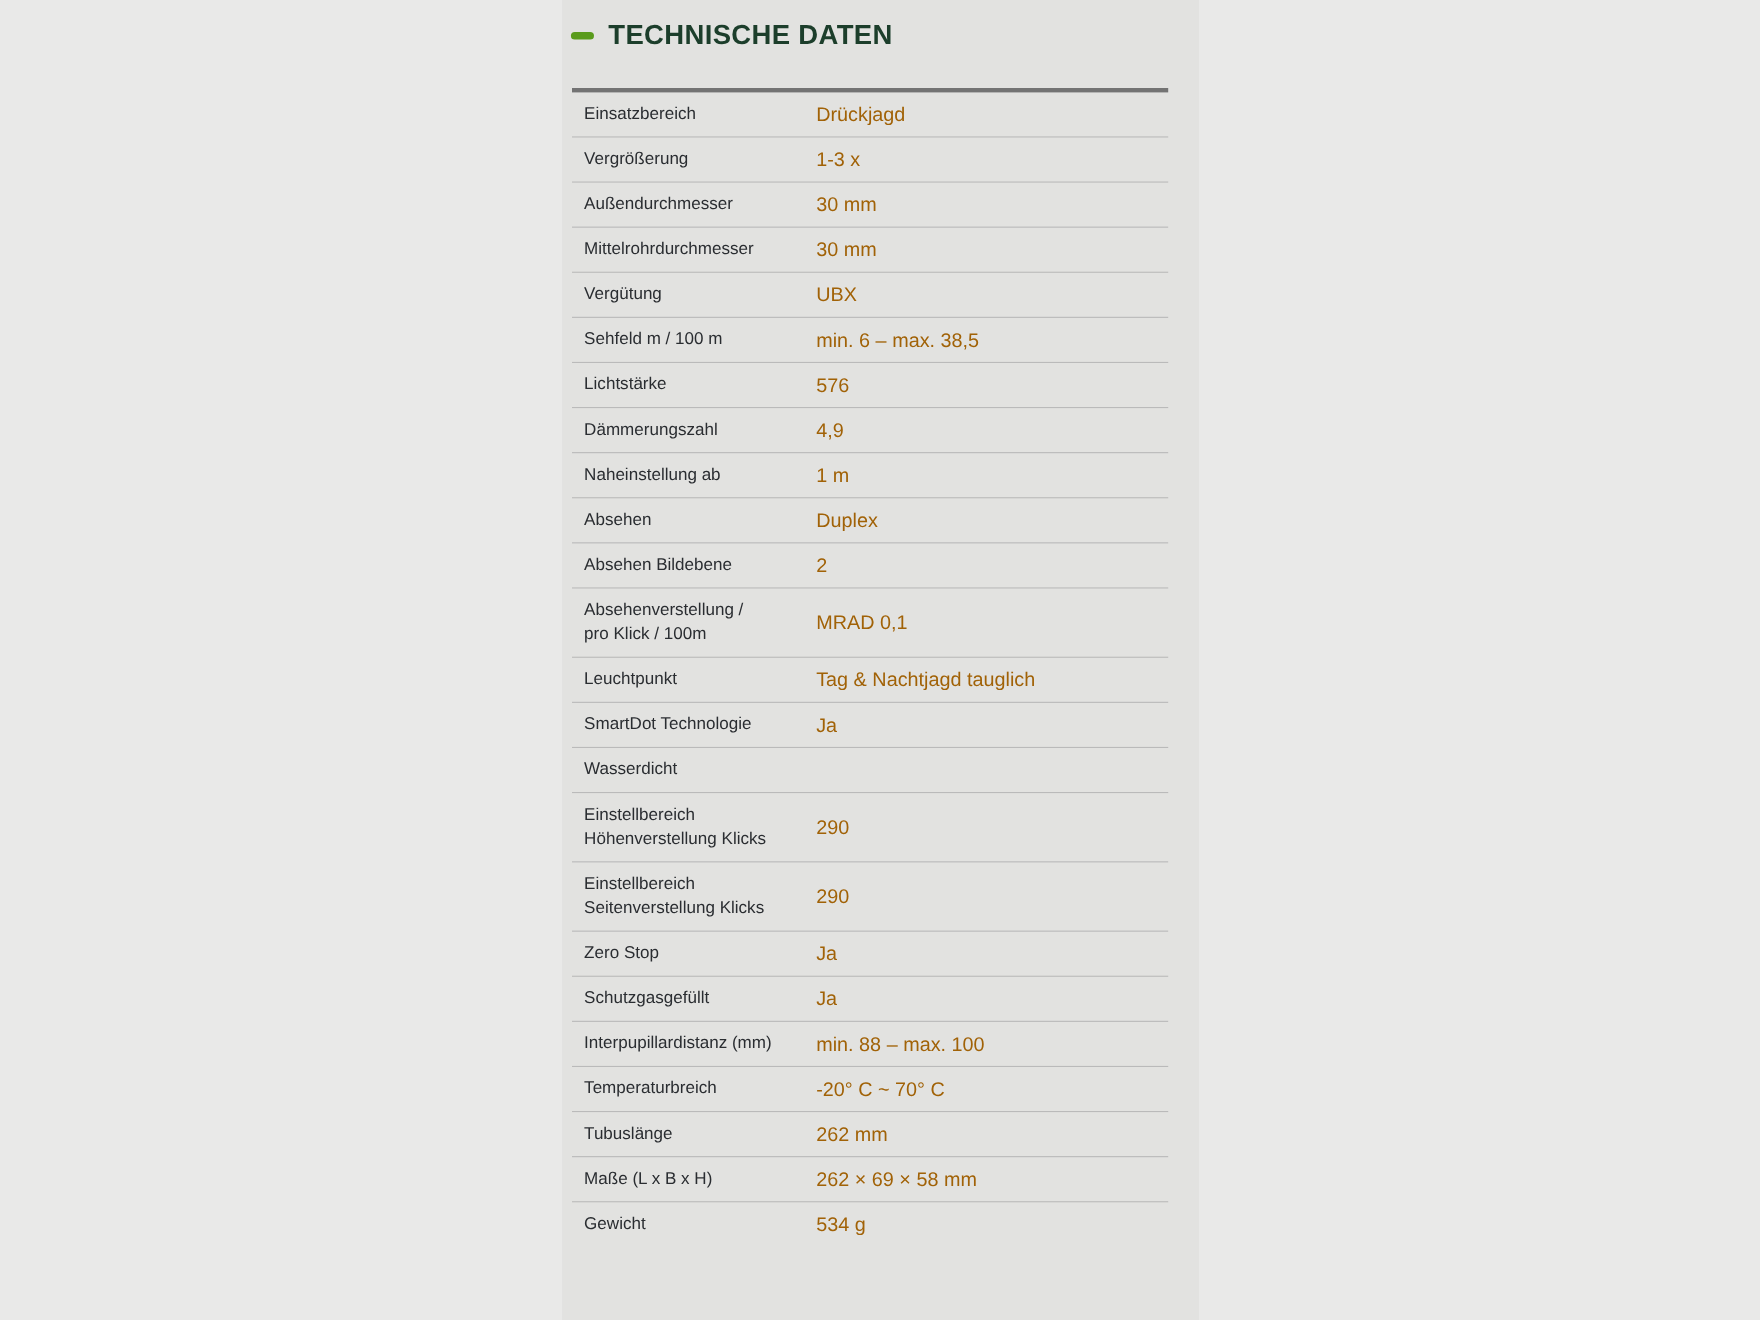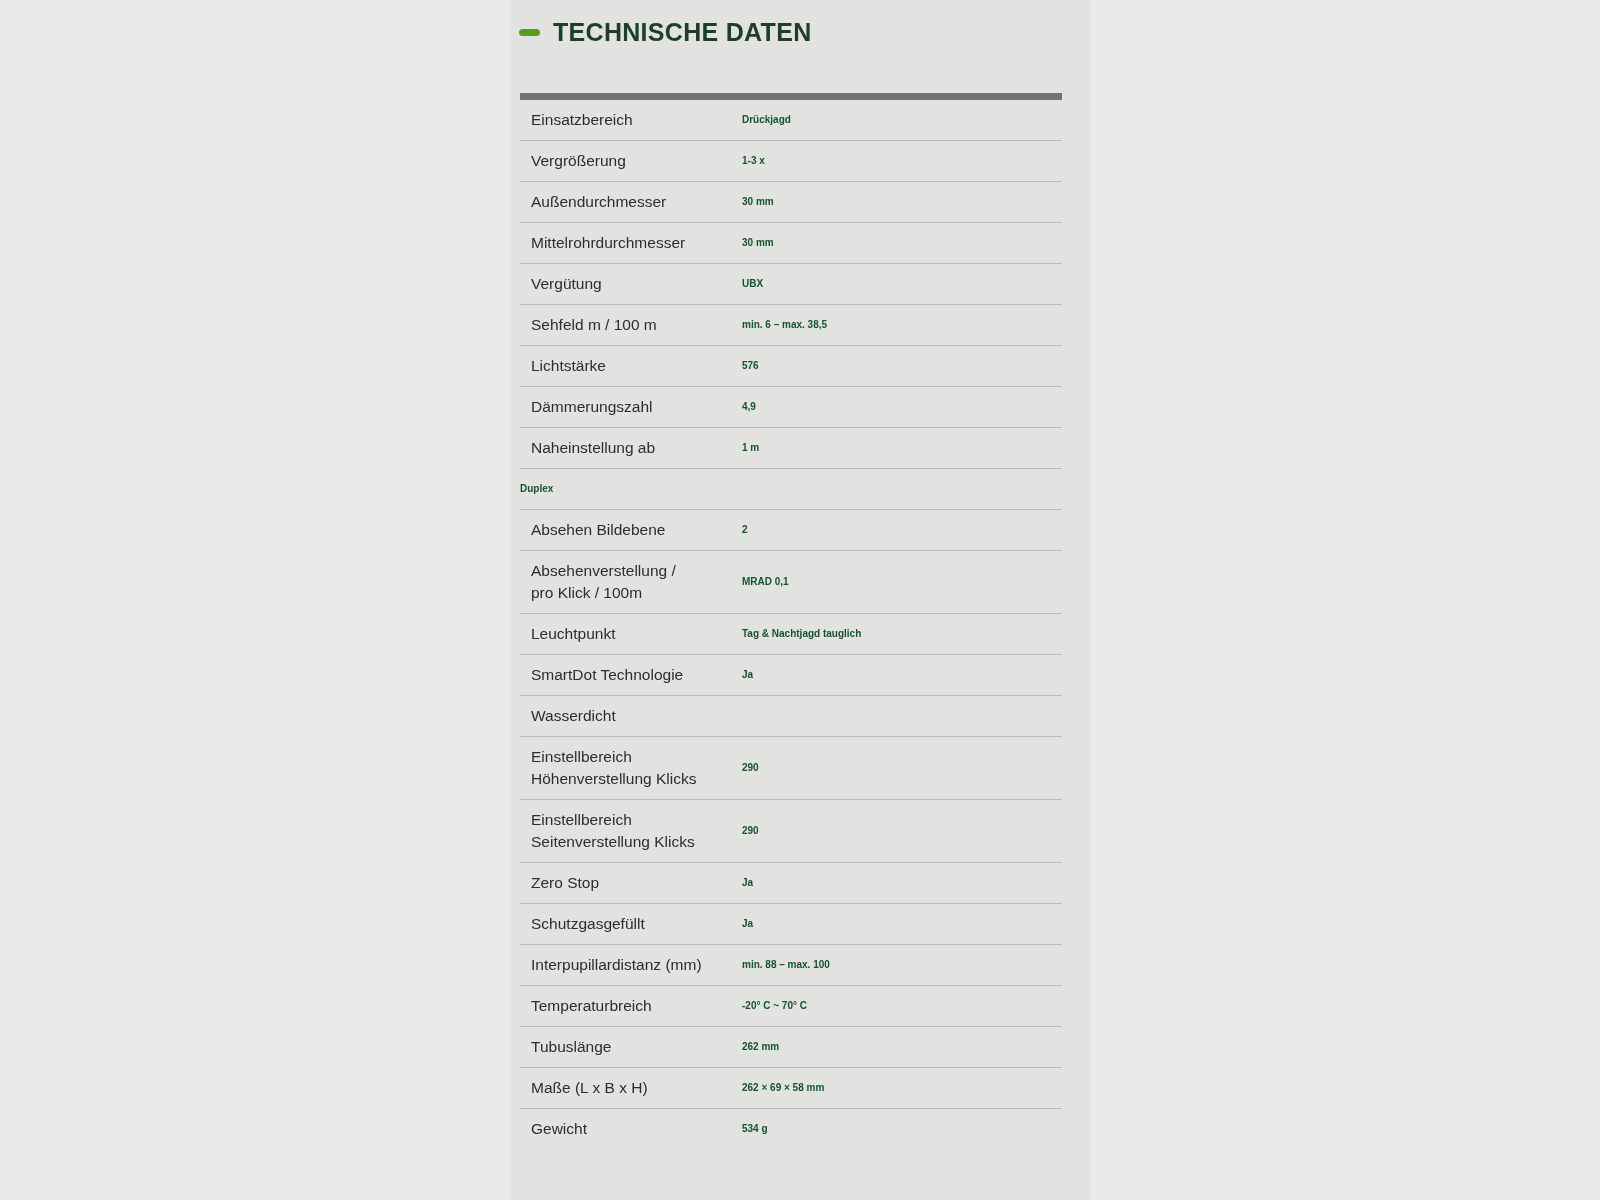--- a/index.html
+++ b/index.html
@@ -41,23 +41,23 @@
   }
   .panel-title {
     margin: 0;
     font-size: 25px;
     line-height: 28px;
     font-weight: 800;
     letter-spacing: 0.3px;
     color: #1c3e2b;
   }
   .spec-table {
-    margin: 46px 0 0 9px;
+    margin: 33px 0 0 9px;
     width: 542px;
-    border-top: 7px solid #737373;
+    border-top: 4px solid #737373;
   }
   .spec-row {
     display: flex;
     align-items: center;
     min-height: 40px;
     border-bottom: 1px solid #bababa;
     box-sizing: border-box;
   }
   .spec-row:last-child {
     border-bottom: none;
@@ -69,24 +69,24 @@
     padding: 9px 12px 9px 11px;
     font-size: 15.5px;
     line-height: 22px;
     font-weight: 400;
     color: #2a2d31;
     white-space: pre-line;
   }
   .spec-value {
     flex: 1;
     padding: 9px 8px 9px 0;
-    font-size: 10px;
+    font-size: 18px;
     line-height: 22px;
-    font-weight: 700;
-    color: #14532d;
+    font-weight: 400;
+    color: #a16207;
   }
 </style>
 </head>
 <body>
 
 <div class="stage">
   <section class="panel">
     <header class="panel-header">
       <span class="dash"></span>
       <h2 class="panel-title">TECHNISCHE DATEN</h2>
@@ -122,20 +122,21 @@
         </div>
         <div class="spec-row">
           <div class="spec-label">Dämmerungszahl</div>
           <div class="spec-value">4,9</div>
         </div>
         <div class="spec-row">
           <div class="spec-label">Naheinstellung ab</div>
           <div class="spec-value">1 m</div>
         </div>
         <div class="spec-row">
+          <div class="spec-label">Absehen</div>
           <div class="spec-value">Duplex</div>
         </div>
         <div class="spec-row">
           <div class="spec-label">Absehen Bildebene</div>
           <div class="spec-value">2</div>
         </div>
         <div class="spec-row">
           <div class="spec-label">Absehenverstellung /
 pro Klick / 100m</div>
           <div class="spec-value">MRAD 0,1</div>

